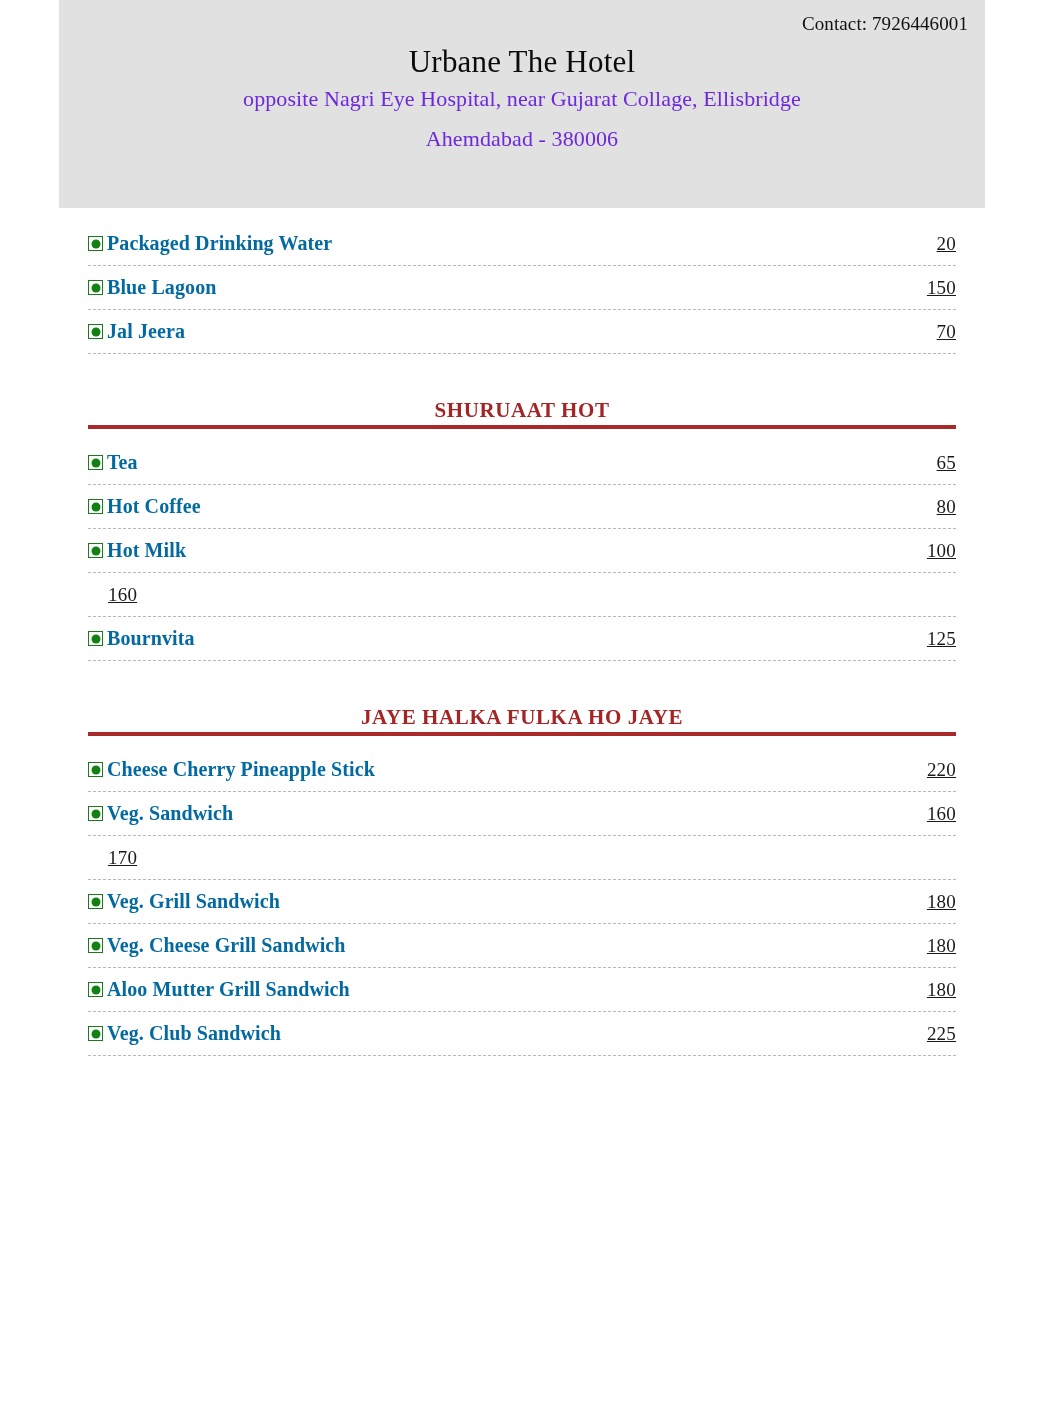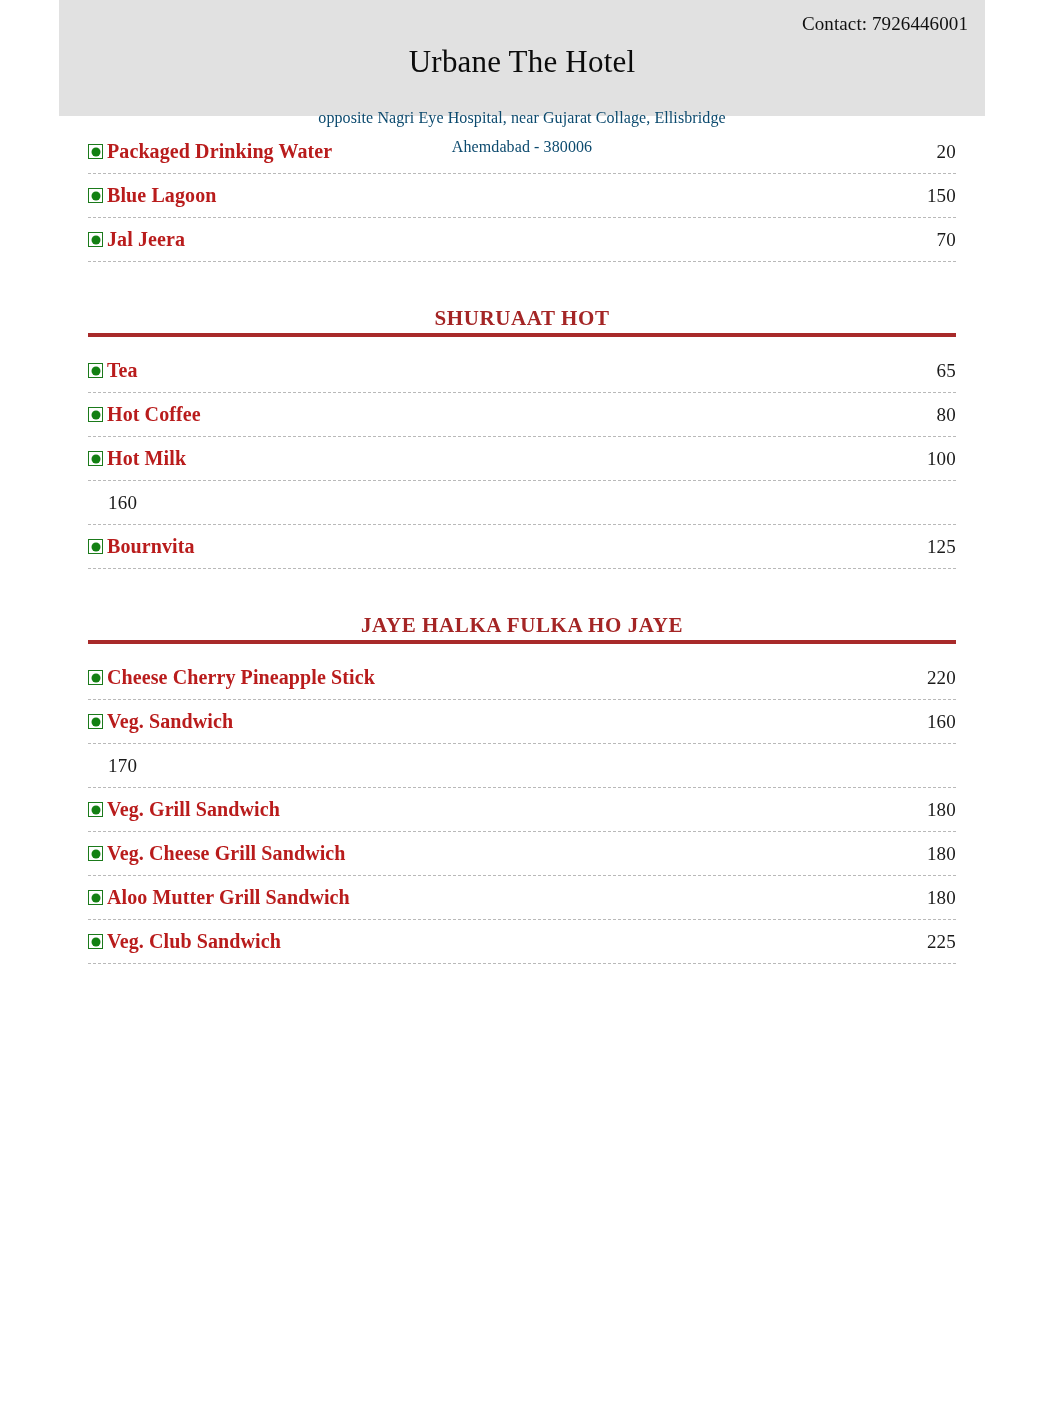--- a/index.html
+++ b/index.html
@@ -21,43 +21,43 @@
     background: #ffffff;
     box-sizing: border-box;
   }
 
   
   .header-band {
     margin: 0 59px 0 59px;
     background: #e1e1e1;
     padding: 10px 14px 18px 14px;
     box-sizing: border-box;
-    height: 116px;
+    height: 208px;
   }
   .contact-line {
     text-align: right;
     font-size: 19px;
     color: #111111;
     line-height: 1.5;
     padding-right: 3px;
     letter-spacing: .1px;
   }
   .hotel-title {
     text-align: center;
     font-size: 31px;
     color: #0b0b0b;
     font-weight: normal;
-    margin: 6px 0 24px 0;
+    margin: 6px 0 0 0;
     line-height: 1.1;
     letter-spacing: .2px;
   }
   .addr-line {
     text-align: center;
-    font-size: 16px;
-    color: #0c4a6e;
+    font-size: 22px;
+    color: #6d28d9;
     line-height: 1.85;
     letter-spacing: .1px;
   }
 
   
   .menu-body {
     padding: 0 88px 0 88px;
     box-sizing: border-box;
   }
 
@@ -118,32 +118,33 @@
     top: 50%;
     transform: translate(-50%, -50%);
     width: 9px;
     height: 9px;
     border-radius: 50%;
     background: #138013;
   }
   .item-name {
     font-size: 20px;
     font-weight: bold;
-    color: #b91c1c;
+    color: #0369a1;
     white-space: nowrap;
     letter-spacing: .1px;
   }
   .item-price {
     font-size: 19px;
     color: #1a1a1a;
     font-weight: normal;
     text-align: left;
     flex: 0 0 auto;
     padding-left: 20px;
     letter-spacing: .2px;
+    text-decoration: underline;
   }
 
   
   .first-list {
     padding-top: 14px;
   }
 </style>
 </head>
 <body>
 

